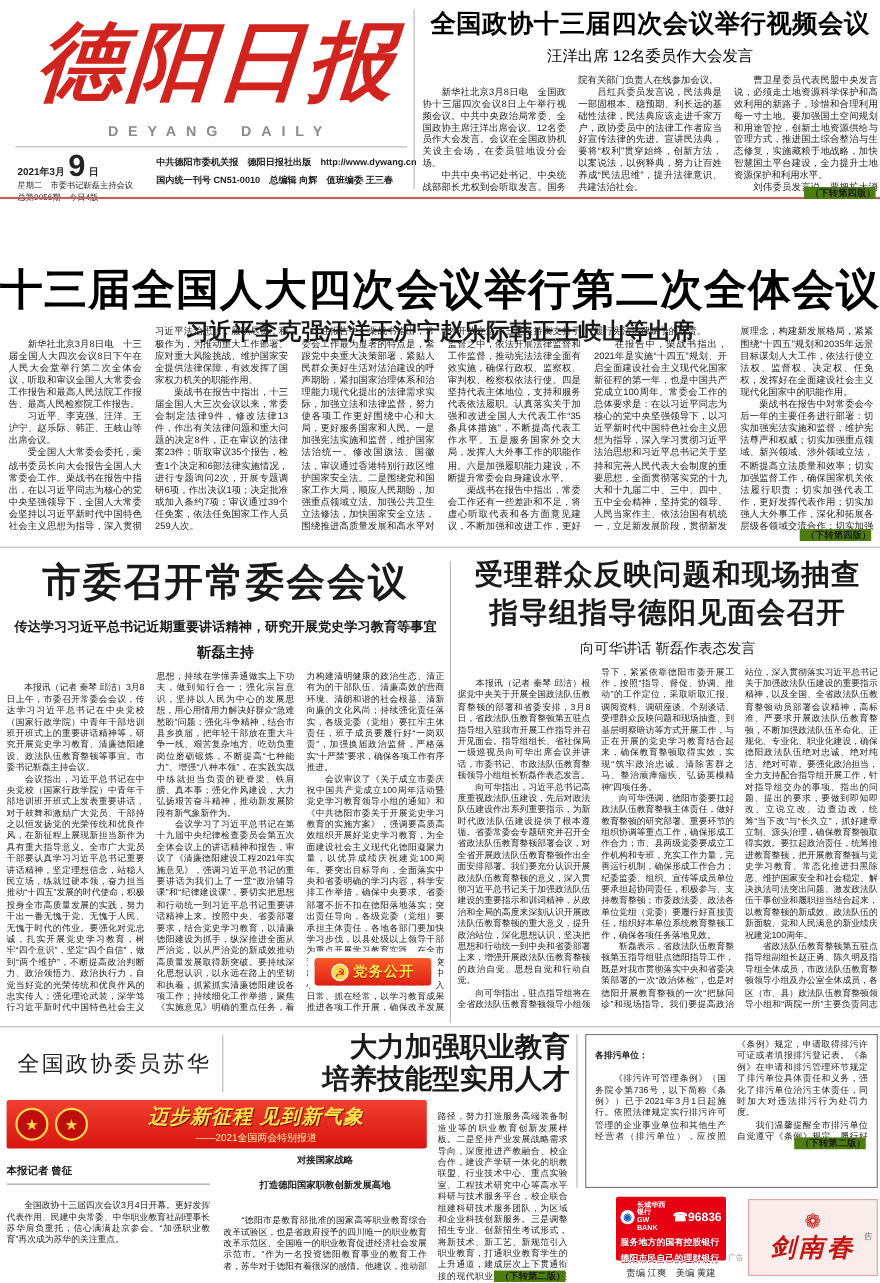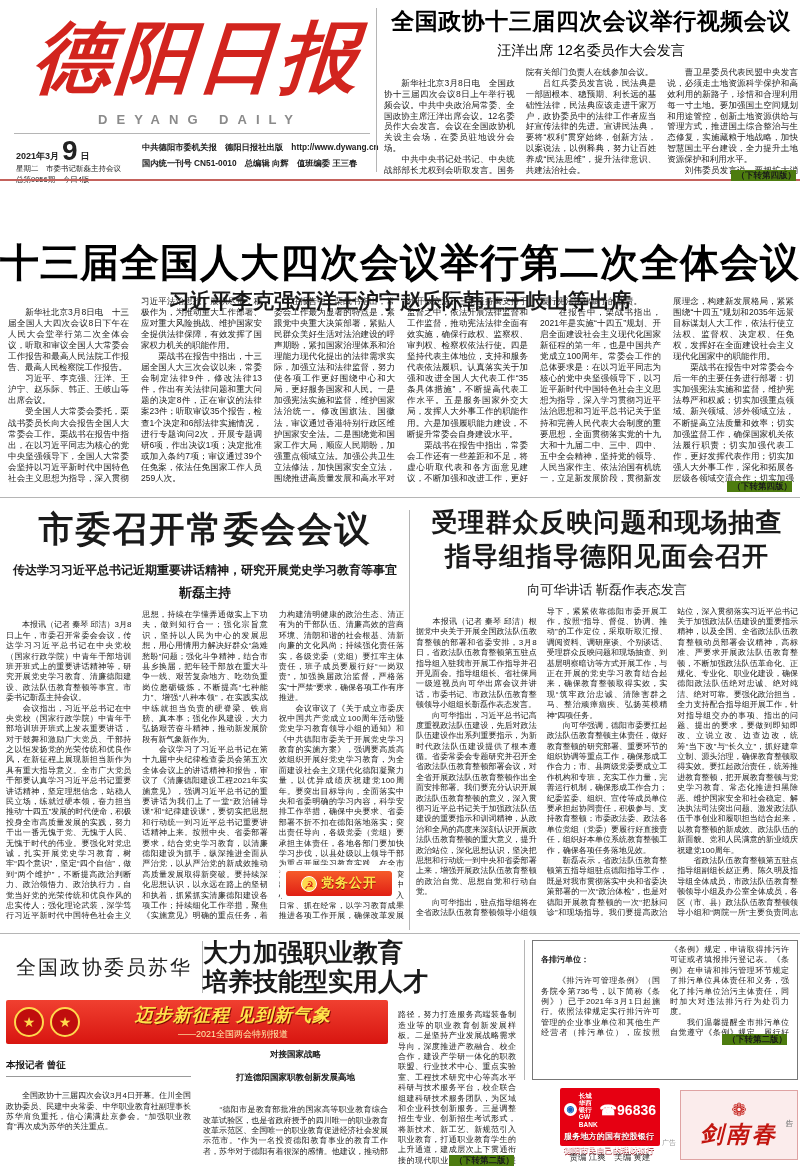--- a/index.html
+++ b/index.html
@@ -71,21 +71,21 @@
   .in-sub { font-size:13px; font-weight:400; text-align:center; margin-top:7px; }
   .in-body { position:relative; margin-top:8px; height:318px; overflow:hidden;
     column-count:3; column-gap:10px; column-fill:auto;
     font-size:8px; line-height:1.3; text-align:justify; white-space:pre-line; }
 
   
   .su-block { left:6px; top:938px; width:512px; }
   .su-head { display:flex; align-items:center; height:58px; }
   .su-kicker { width:196px; text-align:center; font-size:20px; letter-spacing:2px; color:#222; }
   .su-hdiv { width:1px; height:52px; background:#b5b5b5; }
-  .su-titles { flex:1; text-align:left; font-size:25px; font-weight:900; line-height:1.15; }
+  .su-titles { flex:1; text-align:right; font-size:25px; font-weight:900; line-height:1.15; }
   .su-main { display:flex; margin-top:4px; gap:10px; }
   .su-left { width:382px; }
   .banner { height:44px; background:linear-gradient(180deg,#f04030,#d81510); border-radius:2px;
     display:flex; align-items:center; padding:0 8px; gap:6px; }
   .banner .emb { width:30px; height:30px; border-radius:50%; background:#c00d0d;
     border:2px solid #ffd84d; color:#ffd84d; text-align:center; line-height:27px; font-size:14px; }
   .banner .btexts { flex:1; text-align:center; }
   .banner .bt1 { color:#ffe34a; font-weight:900; font-size:18px; font-style:italic;
     text-shadow:1px 1px 0 #7e0a05; letter-spacing:1px; }
   .banner .bt2 { color:#ffefad; font-size:9px; margin-top:1px; }
@@ -109,21 +109,21 @@
     font-size:8px; line-height:1.3; text-align:justify; white-space:pre-line; }
   .letter-salute { font-weight:800; }
 
   
   .bank-ad { left:560px; top:1088px; width:100px; height:58px; background:#e60012;
     border-radius:2px; padding:4px 4px; color:#fff; }
   .bank-top { display:flex; align-items:center; gap:2px; }
   .bank-logo { width:13px; height:13px; border-radius:50%; background:#fff; color:#1560bd;
     font-size:9px; line-height:13px; text-align:center; font-weight:bold; }
   .bank-name { font-size:6.5px; font-weight:bold; line-height:1.1; flex:1; }
-  .bank-phone { font-size:14px; font-weight:900; color:#fff; }
+  .bank-phone { font-size:11px; font-weight:900; color:#fff; }
   .bank-line { font-size:8px; font-weight:800; margin-top:3px; letter-spacing:0.2px;
     text-shadow:0 1px 0 #90000c; }
   .bank-adlabel { left:662px; top:1138px; font-size:7px; color:#999; }
   .editors { left:545px; top:1152px; width:130px; text-align:center; font-size:8.5px; color:#333; }
   .liquor-ad { left:680px; top:1090px; width:118px; height:70px; background:#fbecec;
     border:1px solid #dfa3a3; display:flex; flex-direction:column; align-items:center;
     justify-content:center; position:absolute; }
   .liquor-emblem { color:#c2150f; font-size:18px; line-height:1; }
   .liquor-name { color:#c2150f; font-size:23px; font-weight:900;
     font-family:"DejaVu Serif", serif; font-style:italic; letter-spacing:3px; }
@@ -240,21 +240,21 @@
         <div class="banner">
           <span class="emb">★</span>
           <span class="emb">★</span>
           <span class="btexts">
             <div class="bt1">迈步新征程  见到新气象</div>
             <div class="bt2">——2021全国两会特别报道</div>
           </span>
         </div>
         <div class="su-cols">
           <div class="byline">本报记者 曾征</div>
-          <div style="white-space:pre-line">　　全国政协十三届四次会议3月4日开幕。住川全国政协委员、民建中央常委、中华职业教育社副理事长苏华肩负重托，信心满满赴京参会。“加强职业教育”再次成为苏华的关注重点。</div>
+          <div style="white-space:pre-line">　　全国政协十三届四次会议3月4日开幕。更好发挥代表作用、民建中央常委、中华职业教育社副理事长苏华肩负重托，信心满满赴京参会。“加强职业教育”再次成为苏华的关注重点。</div>
           <div class="su-subhead">
             <div>对接国家战略</div>
             <div>打造德阳国家职教创新发展高地</div>
           </div>
           <div style="white-space:pre-line">　　“德阳市是教育部批准的国家高等职业教育综合改革试验区，也是省政府授予的四川唯一的职业教育改革示范区、全国唯一的职业教育促进经济社会发展示范市。”作为一名投资德阳教育事业的教育工作者，苏华对于德阳有着很深的感情。他建议，推动部省共建“德阳国家职教创新发展高地”，在职教本科、高水平技术创新平台、上下贯通衔接的现代职业教育体系建设等方面，先行先试，努力打造可复制、可借鉴、可推广的经验做法，形成职业教育创新发展样板。
 　　一是教育部和省政府签署共建协议，针对成渝地区双城经济圈建设、制造强国等重大发展战略需求，推动双高计划学校、国家示范（骨干）、省级优质高职院校中试点举办本科层次职业学校，积极探索</div>
         </div>
       </div>
       <div class="su-right">
         <div style="white-space:pre-line">路径，努力打造服务高端装备制造业等的职业教育创新发展样板。二是坚持产业发展战略需求导向，深度推进产教融合、校企合作，建设产学研一体化的职教联盟、行业技术中心、重点实验室、工程技术研究中心等高水平科研与技术服务平台，校企联合组建科研技术服务团队，为区域和企业科技创新服务。三是调整招生专业、创新招生考试形式，将新技术、新工艺、新规范引入职业教育，打通职业教育学生的上升通道，建成层次上下贯通衔接的现代职业教育体系，全面提升职业教育人才培养质量。</div>

